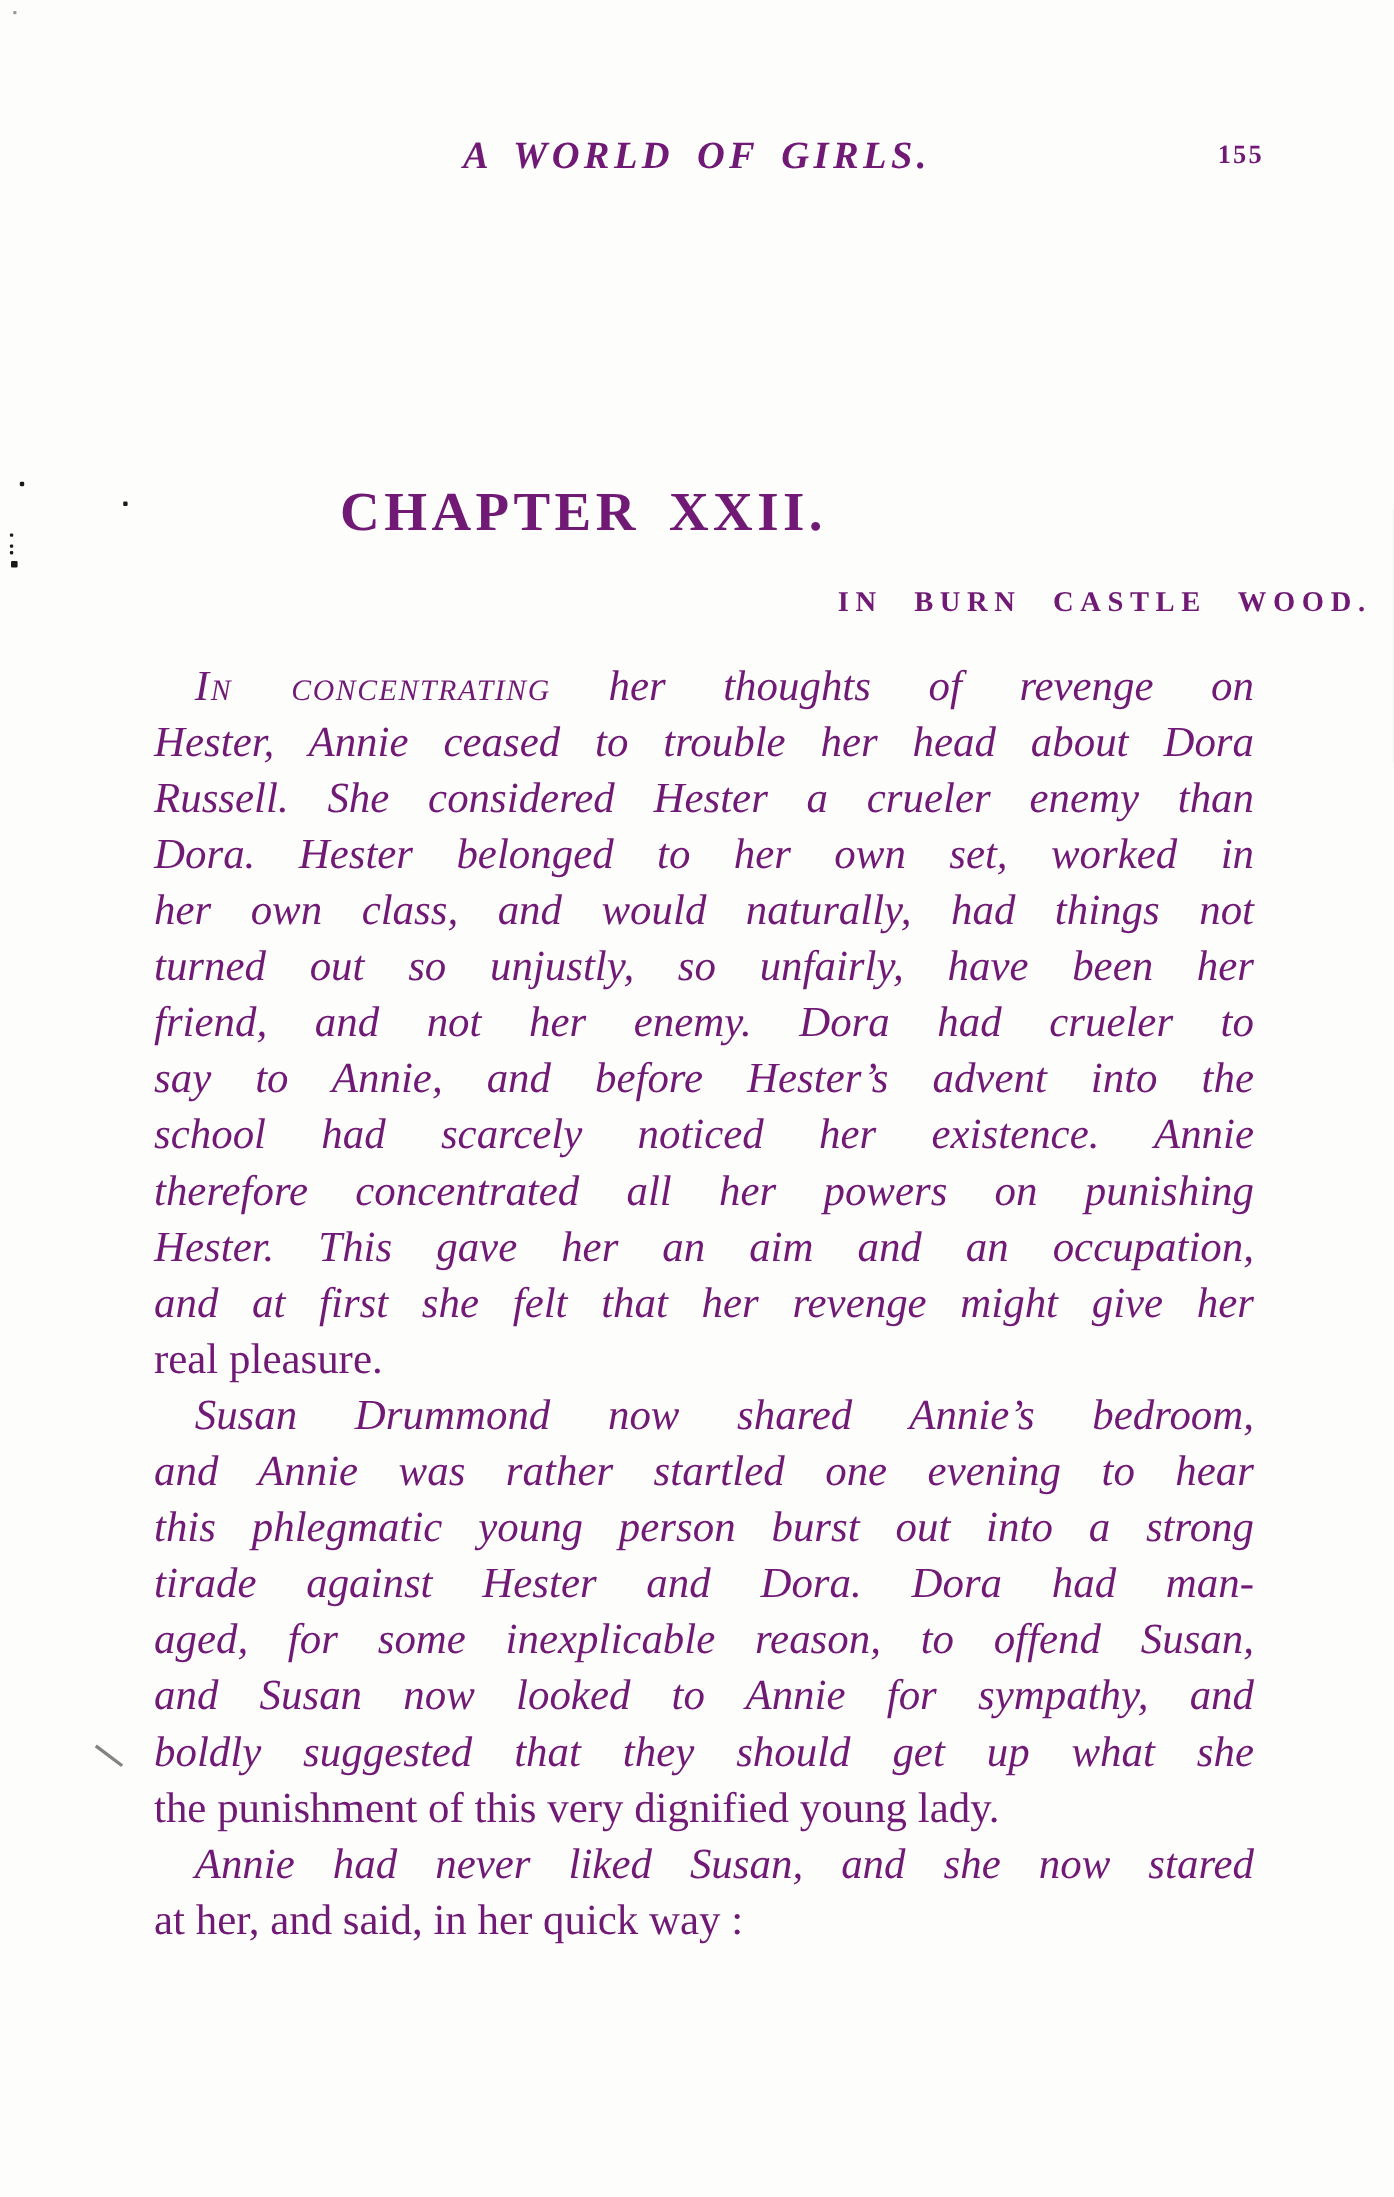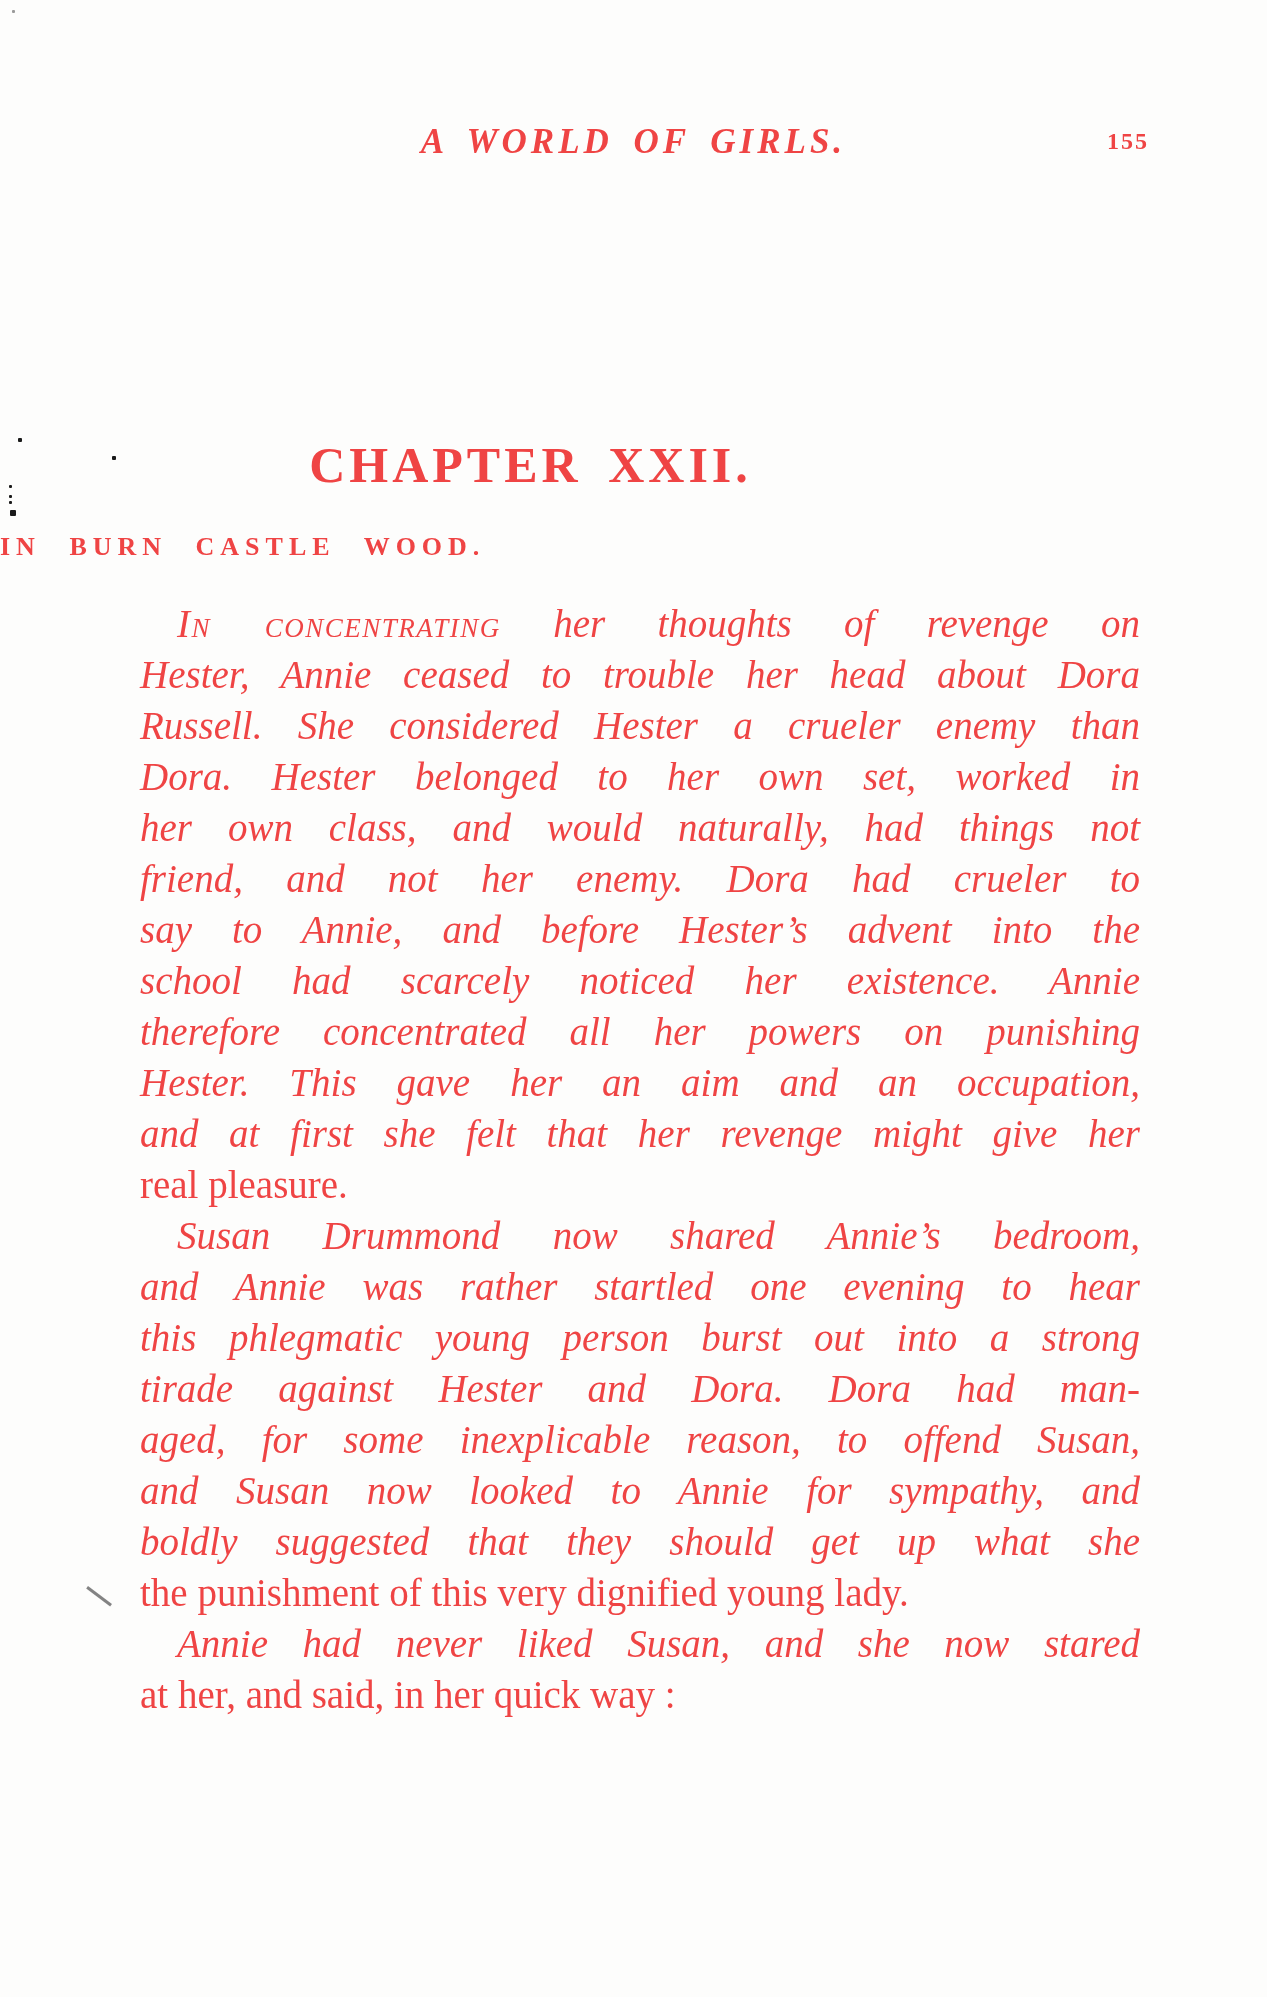--- a/index.html
+++ b/index.html
@@ -4,21 +4,21 @@
 <style>
   html,body { margin:0; padding:0; background:#e8e8e8; }
   .page {
     position: relative;
     width: 1267px;
     height: 1997px;
     margin: 0 auto;
     background: #fdfdfc;
     overflow: hidden;
     font-family: "Liberation Serif", serif;
-    color: #ef4444;
+    color: #701a75;
   }
   .running-row { position:absolute; top:122px; left:0; width:1267px; height:60px; }
   .running-title {
     position:absolute; left:0; right:0; top:0;
     text-align:center;
     font-style: italic;
     font-weight: 700;
     font-size: 35px;
     letter-spacing: 4px;
     word-spacing: 8px;
@@ -32,21 +32,21 @@
   .chapter-heading {
     position:absolute; top:436px; left:0; width:1061px;
     text-align:center;
     font-weight:700;
     font-size: 50px;
     letter-spacing: 4px;
     word-spacing: 10px;
   }
   .chapter-subtitle {
     position:absolute; top:532px; left:0; width:1247px;
-    text-align:left;
+    text-align:right;
     font-weight:700;
     font-size: 26px;
     letter-spacing: 6px;
     word-spacing: 16px;
   }
   .body-text {
     position:absolute; top:598px; left:140px; width:1000px;
     font-size: 39px;
     line-height: 51px;
   }
@@ -84,20 +84,21 @@
   <div class="chapter-subtitle">IN BURN CASTLE WOOD.</div>
 
   <main class="body-text">
 
     <section>
       <div class="line just indent"><span class="lead-in">In concentrating</span><span> her thoughts of revenge on</span></div>
       <div class="line just">Hester, Annie ceased to trouble her head about Dora</div>
       <div class="line just">Russell. She considered Hester a crueler enemy than</div>
       <div class="line just">Dora. Hester belonged to her own set, worked in</div>
       <div class="line just">her own class, and would naturally, had things not</div>
+      <div class="line just">turned out so unjustly, so unfairly, have been her</div>
       <div class="line just">friend, and not her enemy. Dora had crueler to</div>
       <div class="line just">say to Annie, and before Hester’s advent into the</div>
       <div class="line just">school had scarcely noticed her existence. Annie</div>
       <div class="line just">therefore concentrated all her powers on punishing</div>
       <div class="line just">Hester. This gave her an aim and an occupation,</div>
       <div class="line just">and at first she felt that her revenge might give her</div>
       <div class="line">real pleasure.</div>
     </section>
 
     <section>

